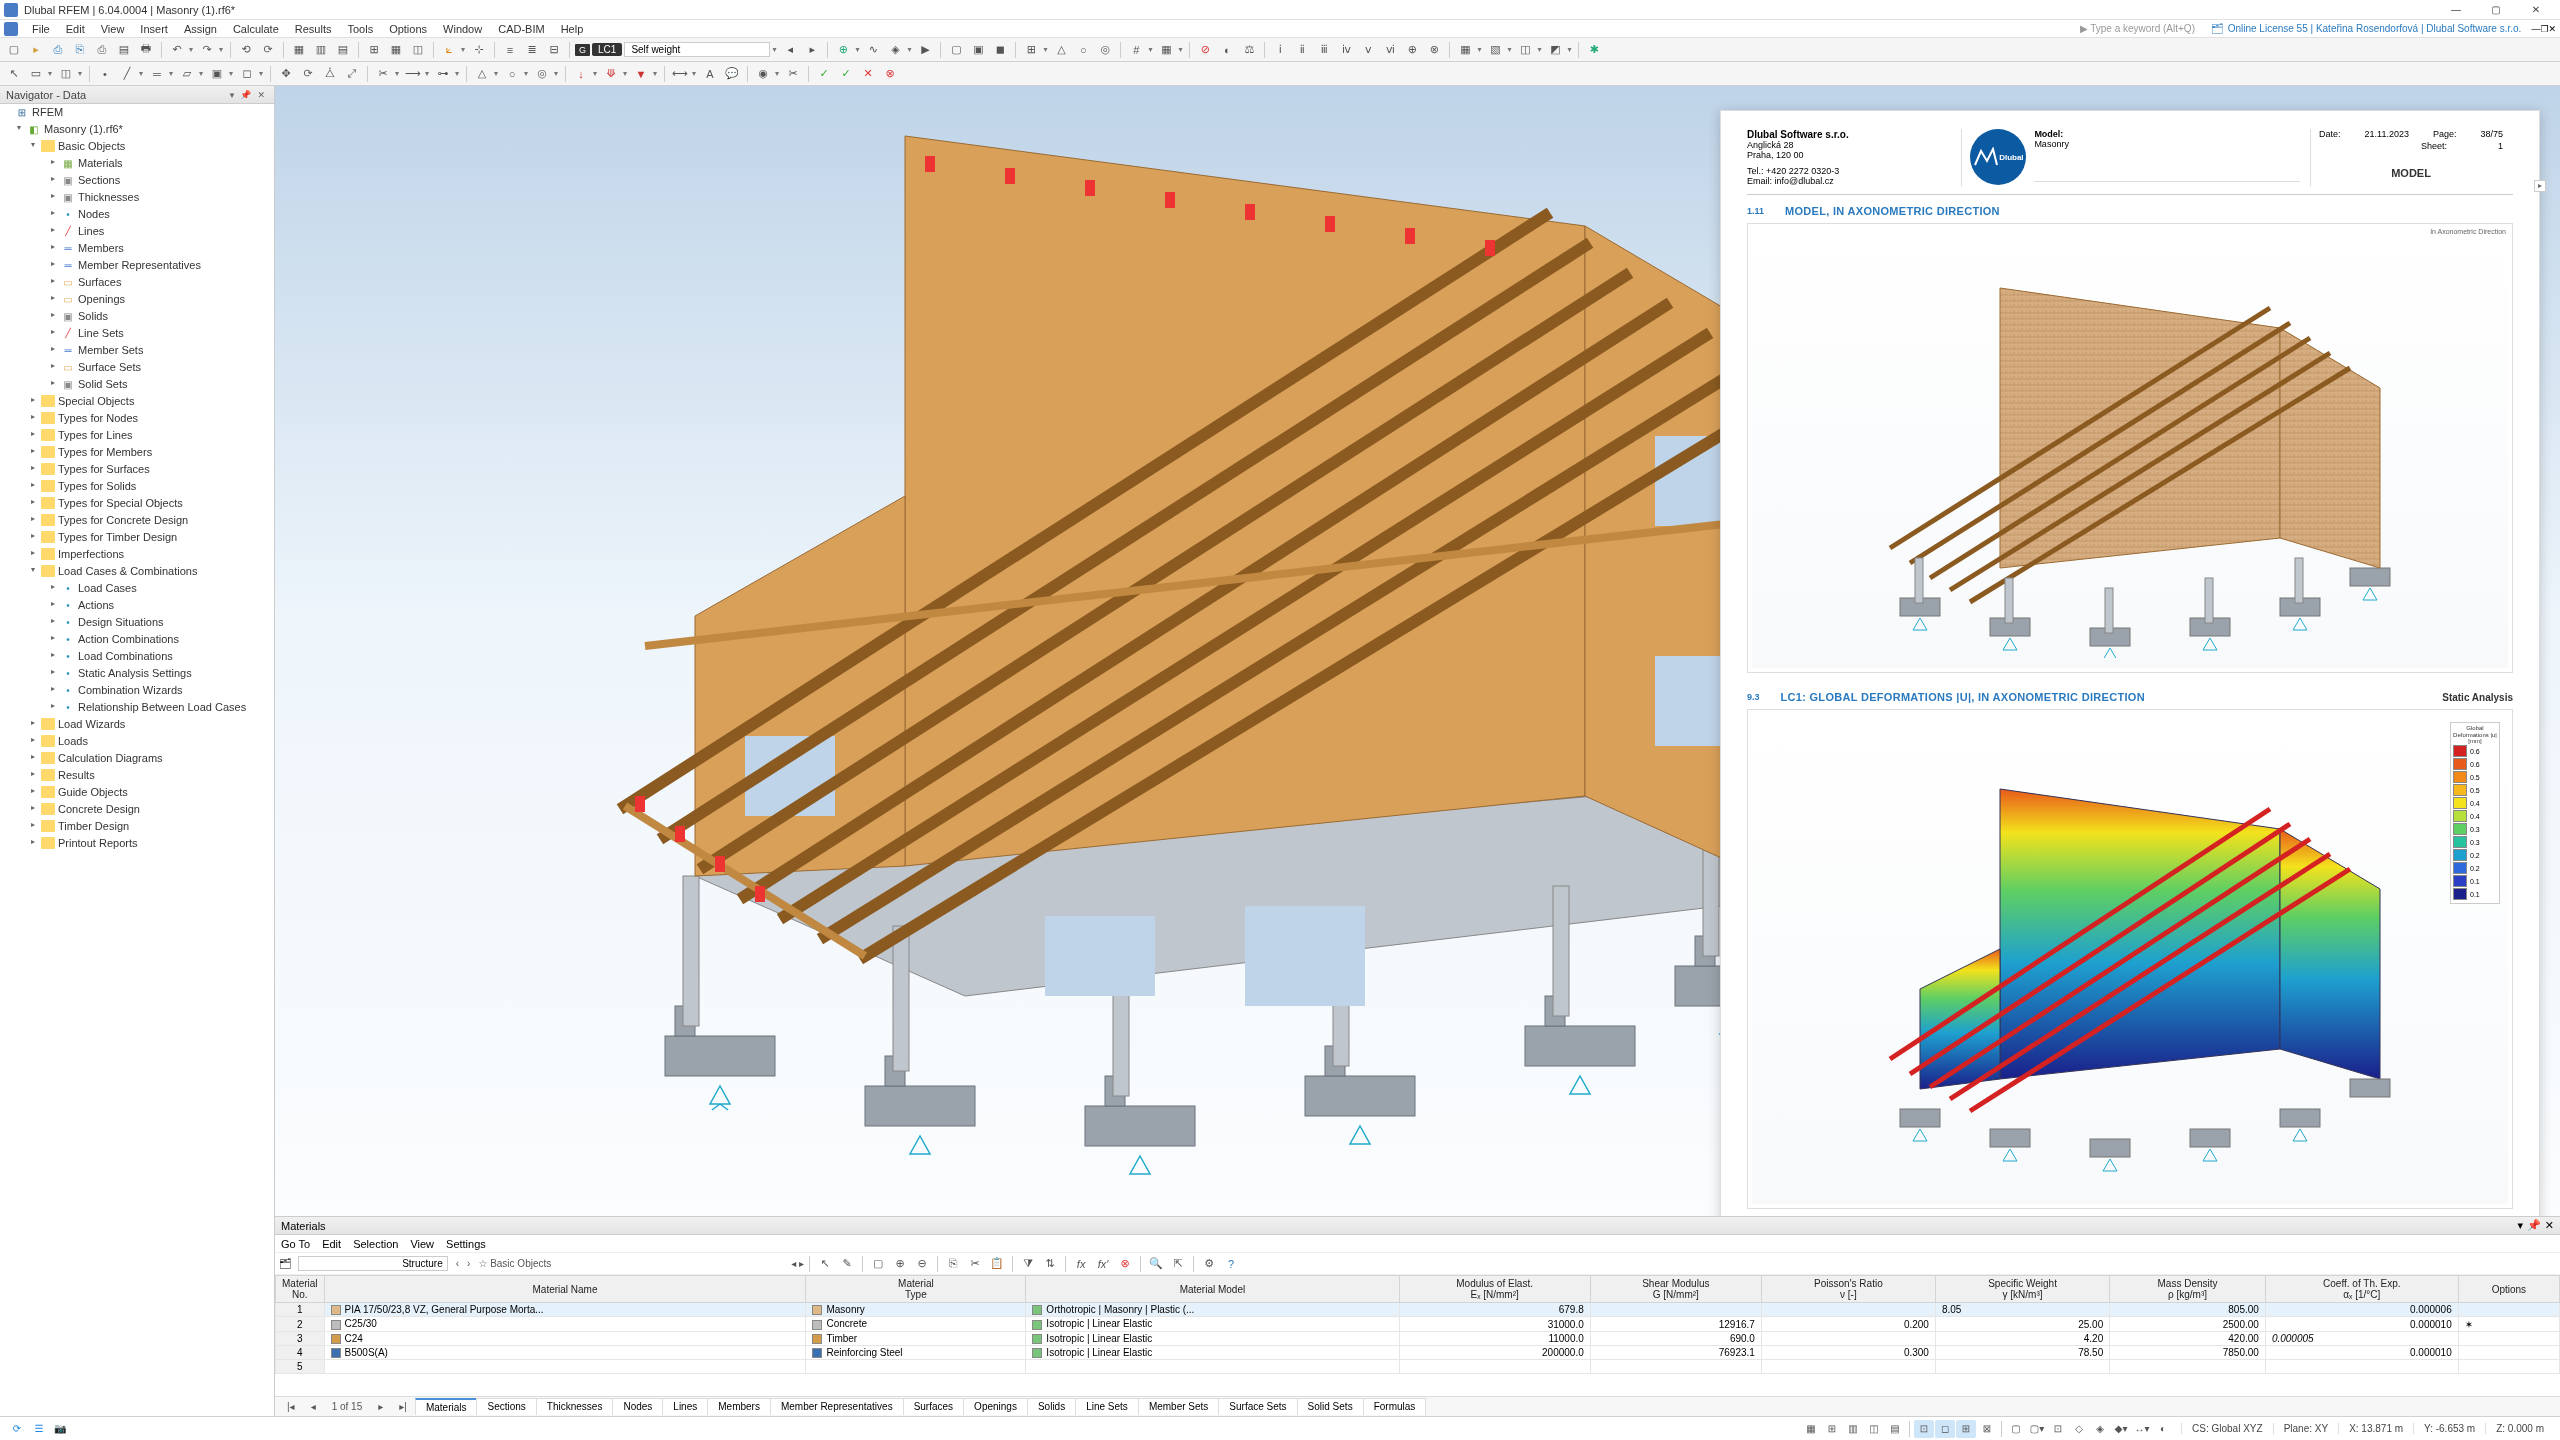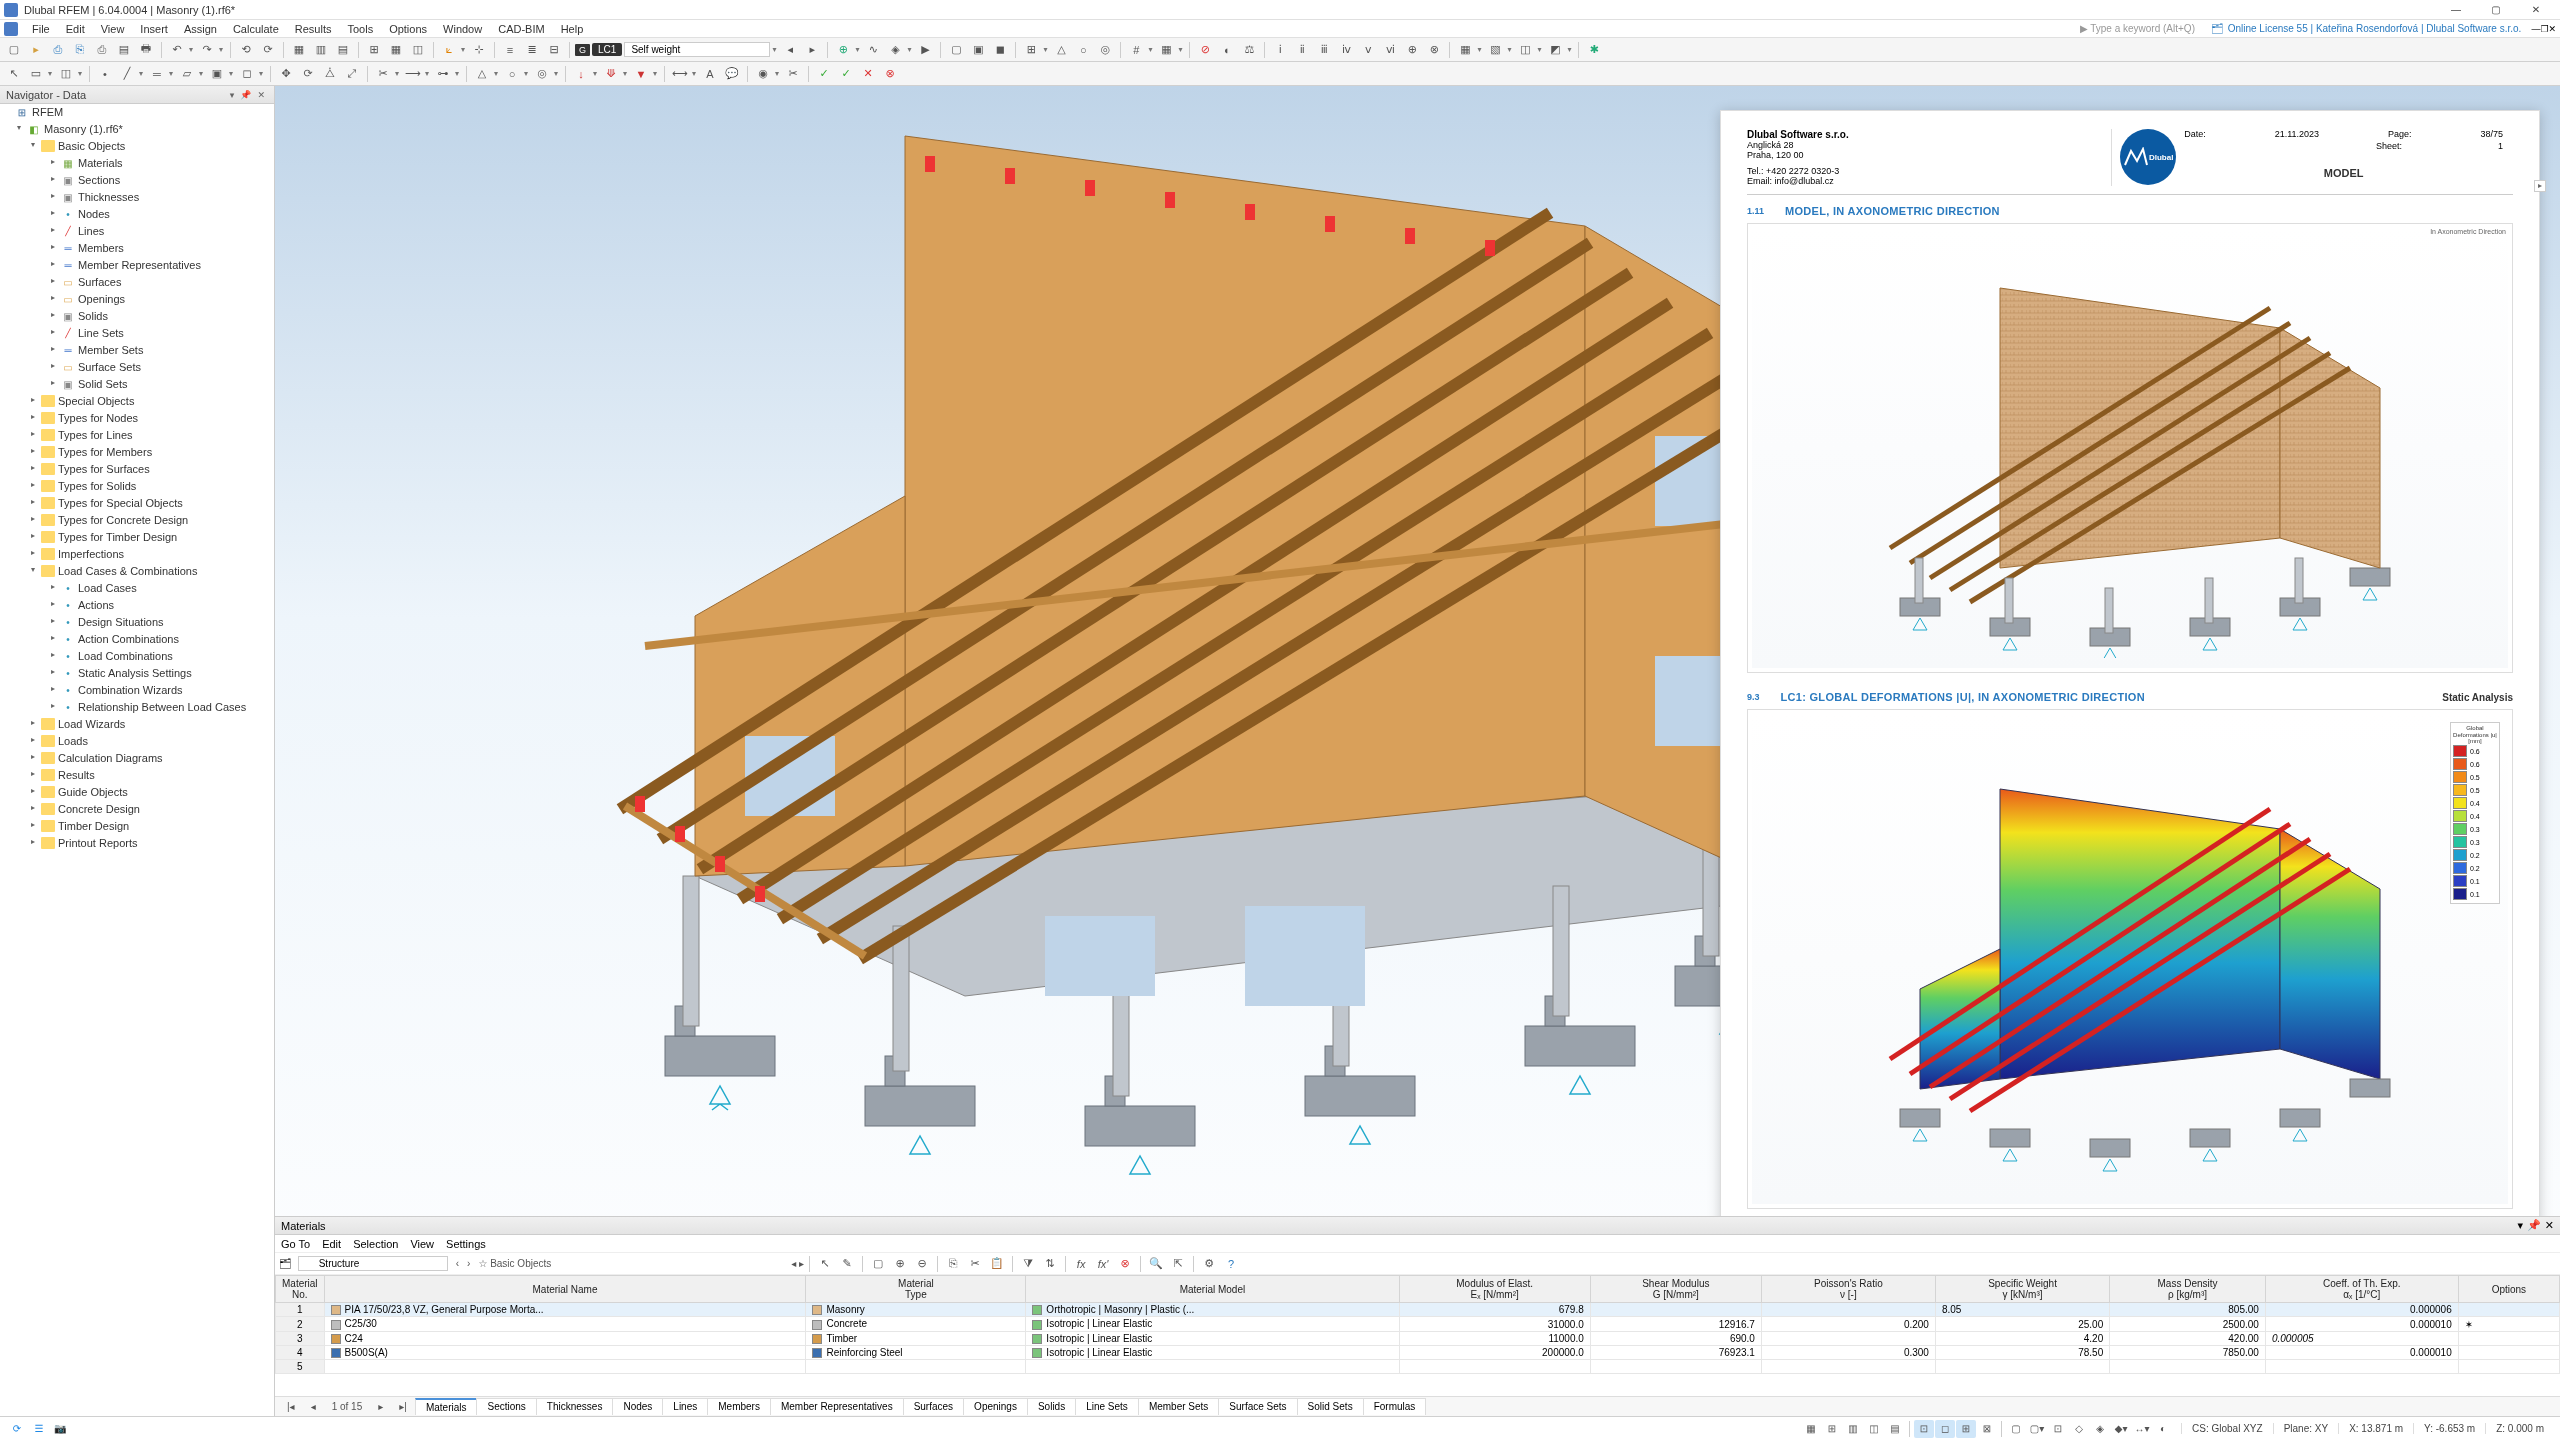--- a/index.html
+++ b/index.html
@@ -64,21 +64,21 @@
 .rep-box { border:1px solid #ddd; padding:4px; position:relative; }
 .rep-right-label { position:absolute; top:4px; right:6px; font-size:7px; color:#666; }
 .rep-img { width:100%; height:440px; background:linear-gradient(#fff,#f7f9fb); display:flex; align-items:center; justify-content:center; }
 .rep-footer { position:absolute; bottom:12px; left:26px; right:26px; font-size:8px; color:#555; display:flex; justify-content:space-between; border-top:1px solid #eee; padding-top:4px; }
 
 
 .bottom-panel { position:absolute; left:275px; right:0; bottom:24px; height:200px; background:#fff; border-top:1px solid #ccc; display:flex; flex-direction:column; }
 .bp-title { height:18px; background:linear-gradient(#f0f0f0,#e4e4e4); border-bottom:1px solid #ccc; padding:0 6px; font-size:11px; display:flex; align-items:center; }
 .bp-menu { height:18px; display:flex; align-items:center; padding:0 6px; gap:12px; font-size:11px; border-bottom:1px solid #eee; }
 .bp-toolbar { height:22px; display:flex; align-items:center; padding:0 4px; gap:2px; border-bottom:1px solid #eee; }
-.bp-toolbar .struct { background:#fff; border:1px solid #ccc; padding:1px 20px; font-size:10px; width:150px; }
+.bp-toolbar .struct { background:#fff; border:1px solid #ccc; padding:1px 4px; font-size:10px; width:150px;text-align:right; }
 .bp-toolbar .bo-label { font-size:10px; color:#555; margin-left:6px; }
 .bp-table { flex:1; overflow:auto; }
 .bp-table table { border-collapse:collapse; width:100%; font-size:10px; }
 .bp-table th { background:#f0f0f0; border:1px solid #d4d4d4; padding:2px 6px; font-weight:normal; color:#222; position:sticky; top:0; }
 .bp-table td { border:1px solid #e6e6e6; padding:1px 6px; }
 .bp-table tr.sel td { background:#e5f1fb; }
 .mat-chip { display:inline-block; width:10px; height:10px; margin-right:4px; vertical-align:middle; border:1px solid #888; }
 .bp-tabs { height:20px; display:flex; align-items:center; border-top:1px solid #ddd; font-size:10px; padding:0 4px; gap:0; background:#f7f7f7; }
 .bp-tabs .pg { padding:0 8px; color:#555; }
 .bp-tabs .tab { padding:2px 10px; border:1px solid #ddd; border-bottom:none; background:#fff; margin-right:-1px; cursor:pointer; }
@@ -616,20 +616,25 @@
       <div>Anglická 28</div>
       <div>Praha, 120 00</div>
       <div style="margin-top:6px">Tel.: +420 2272 0320-3</div>
       <div>Email: info@dlubal.cz</div>
     </div>
     <div class="rep-logo">
       <svg width="26" height="20" viewBox="0 0 26 20">
           <path d="M2 18 L8 4 L14 14 L20 2 L24 18" stroke="#fff" stroke-width="2" fill="none"></path>
         </svg>
       <span>Dlubal</span>
+    </div>
+    <div class="rep-col" style="flex:1.3;position:relative">
+      <div><b>Model:</b></div>
+      <div>Masonry</div>
+      <div style="position:absolute;bottom:4px;left:0;right:10px;border-bottom:1px solid #ddd"></div>
     </div>
     <div class="rep-col" style="flex:0.9">
       <div style="display:flex;justify-content:space-between">
           <span>Date:</span>
           <span>21.11.2023</span>
           <span>Page:</span>
           <span>38/75</span>
         </div>
       <div style="display:flex;justify-content:space-between;margin-top:2px">
           <span></span>

